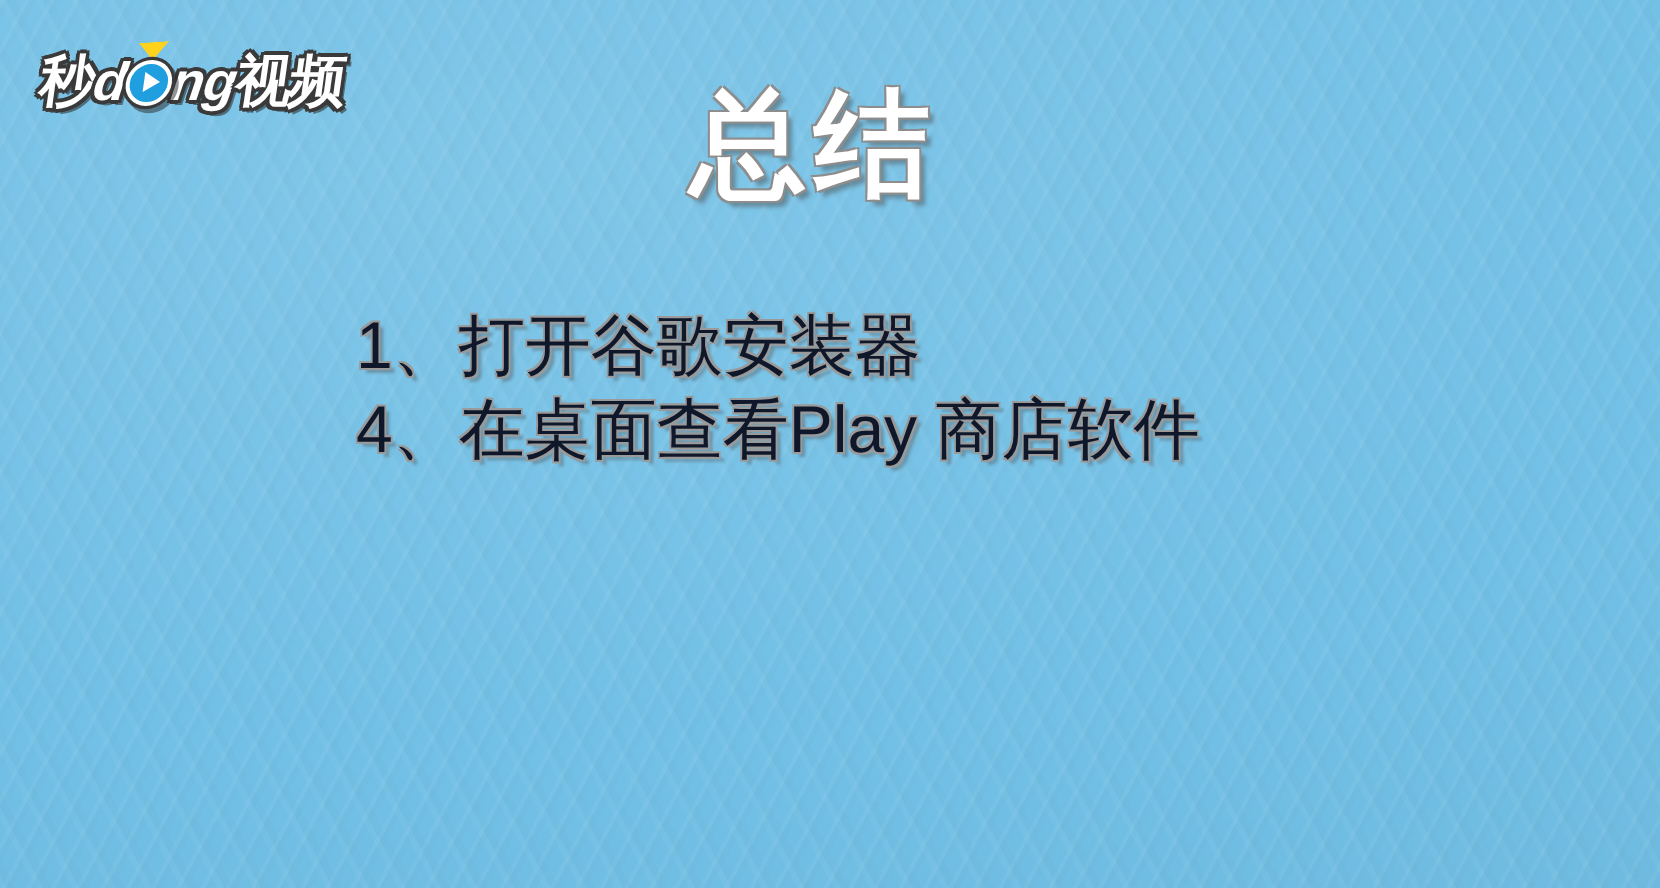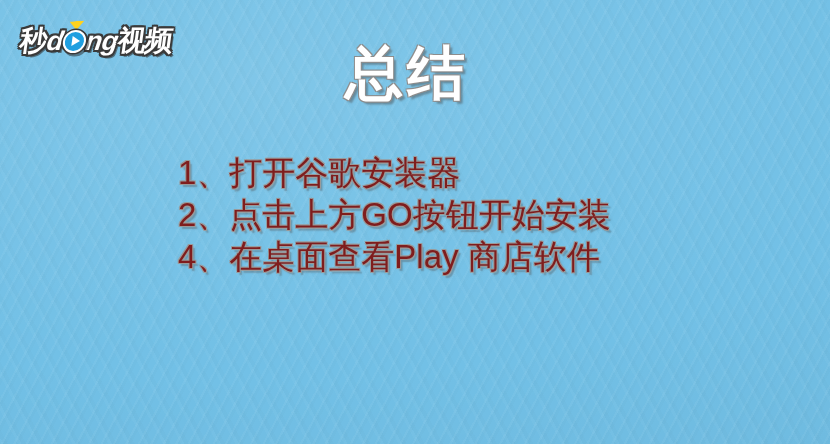--- a/index.html
+++ b/index.html
@@ -161,21 +161,21 @@
     position: absolute;
     left: 178px;
     top: 152px;
     right: 30px;
   }
 
   .step-line {
     font-size: 33px;
     line-height: 42px;
     font-weight: normal;
-    color: #7f1d1d;
+    color: #0f172a;
     white-space: nowrap;
     letter-spacing: 0px;
     text-shadow:
       -0.9px -0.9px 0 #9a9a9a,
        0.9px -0.9px 0 #9a9a9a,
       -0.9px  0.9px 0 #9a9a9a,
        0.9px  0.9px 0 #9a9a9a,
        2.5px  2.5px 1.5px rgba(80,80,80,0.40);
   }
 </style>
@@ -195,17 +195,16 @@
       <span id="logo-play-triangle"></span>
     </span>
     <span class="logo-lat">ng</span>
     <span class="logo-cn">视频</span>
   </div>
 
   <div id="title">总结</div>
 
   <div id="steps">
     <div class="step-line">1、打开谷歌安装器</div>
-    <div class="step-line">2、点击上方GO按钮开始安装</div>
     <div class="step-line">4、在桌面查看Play 商店软件</div>
   </div>
 
 </div>
 
 </body></html>

